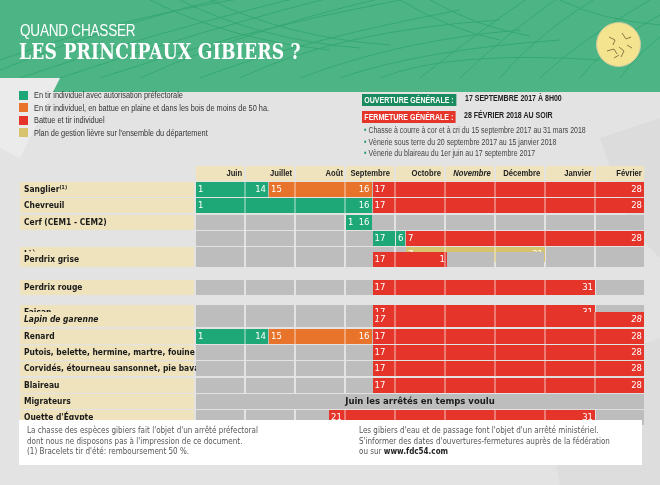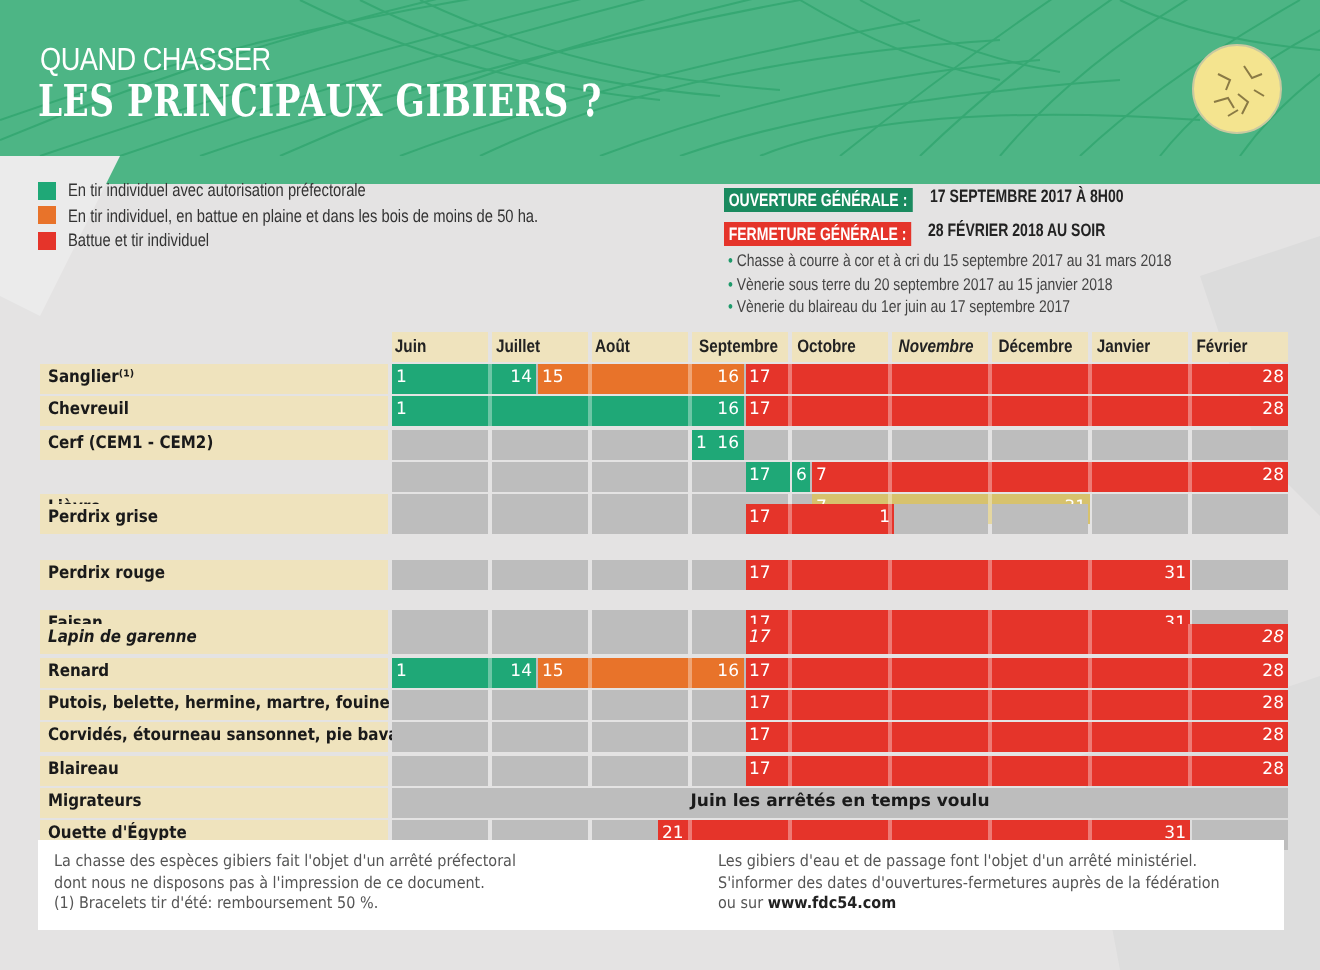--- a/index.html
+++ b/index.html
@@ -17,21 +17,21 @@
   .legend-text { font-family: "Liberation Sans", sans-serif; font-size: 9px; color: #333; transform: scaleX(0.82); transform-origin: left; white-space: nowrap; }
   .dates { position: absolute; left: 362px; top: 89px; }
   .date-line { display: flex; align-items: center; height: 17px; }
   .date-badge { color: #fff; font-family: "Liberation Sans", sans-serif; font-weight: bold; font-size: 9px; padding: 1px 3px; transform: scaleX(0.78); transform-origin: left; white-space: nowrap; }
   .date-wrap { display: inline-block; }
   .date-val { font-family: "Liberation Sans", sans-serif; font-weight: bold; font-size: 9px; color: #222; transform: scaleX(0.78); transform-origin: left; white-space: nowrap; margin-left: -18px; }
   .bullets { position: absolute; left: 364px; top: 125px; }
   .bullet { font-family: "Liberation Sans", sans-serif; font-size: 8.5px; color: #444; height: 11.5px; transform: scaleX(0.82); transform-origin: left; white-space: nowrap; }
   .bullet .dot { color: #1e9a6b; }
   .table { position: absolute; left: 20px; top: 166px; width: 623px; }
-  .mh { position: absolute; top: 0; height: 15px; background: #efe3bd; font-family: "Liberation Sans", sans-serif; font-weight: bold; font-size: 9px; color: #222; text-align: left; line-height: 15px; }
+  .mh { position: absolute; top: 0; height: 15px; background: #efe3bd; font-family: "Liberation Sans", sans-serif; font-weight: bold; font-size: 9px; color: #222; text-align: right; line-height: 15px; }
   .mh span { display: inline-block; transform: scaleX(0.85); }
   .row { position: absolute; left: 0; height: 15px; width: 623px; }
   .rlabel { position: absolute; left: 0; top: 0; width: 174px; height: 15px; background: #efe3bd; font-family: "DejaVu Sans", sans-serif; font-weight: bold; font-size: 8.6px; color: #1a1a1a; line-height: 15px; padding-left: 4px; white-space: nowrap; }
   .rlabel span { display: inline-block; transform: scaleX(0.88); transform-origin: left; }
   .cell { position: absolute; top: 0; height: 15px; background: #bdbdbd; }
   .seg { position: absolute; top: 0; height: 15px; color: #fff; font-family: "DejaVu Sans", sans-serif; font-size: 8.5px; line-height: 15px; }
   .seg .s { position: absolute; left: 2px; top: 0; }
   .seg .e { position: absolute; right: 2px; top: 0; }
   .vline { position: absolute; top: 0; width: 2px; height: 15px; background: rgba(255,255,255,0.35); }
   .mig-text { position: absolute; left: 0; width: 100%; text-align: center; font-family: "DejaVu Sans", sans-serif; font-weight: bold; font-size: 8.5px; color: #1a1a1a; line-height: 15px; }
@@ -98,20 +98,24 @@
       <span class="legend-text">En tir individuel avec autorisation préfectorale</span>
     </div>
     <div class="legend-item">
       <span class="legend-sw" style="background: rgb(232, 115, 42);"></span>
       <span class="legend-text">En tir individuel, en battue en plaine et dans les bois de moins de 50 ha.</span>
     </div>
     <div class="legend-item">
       <span class="legend-sw" style="background: rgb(229, 52, 42);"></span>
       <span class="legend-text">Battue et tir individuel</span>
     </div>
+    <div class="legend-item">
+      <span class="legend-sw" style="background: rgb(215, 194, 109);"></span>
+      <span class="legend-text">Plan de gestion lièvre sur l'ensemble du département</span>
+    </div>
   </div>
 
 <div class="dates">
   <div class="date-line">
     <span class="date-wrap"><span class="date-badge" style="background:#1a8a5f; display:inline-block;">OUVERTURE GÉNÉRALE :</span></span>
     <span class="date-val" style="display:inline-block;">17 SEPTEMBRE 2017 À 8H00</span>
   </div>
   <div class="date-line">
     <span class="date-wrap"><span class="date-badge" style="background:#e5342a; display:inline-block;">FERMETURE GÉNÉRALE :</span></span>
     <span class="date-val" style="display:inline-block;">28 FÉVRIER 2018 AU SOIR</span>

